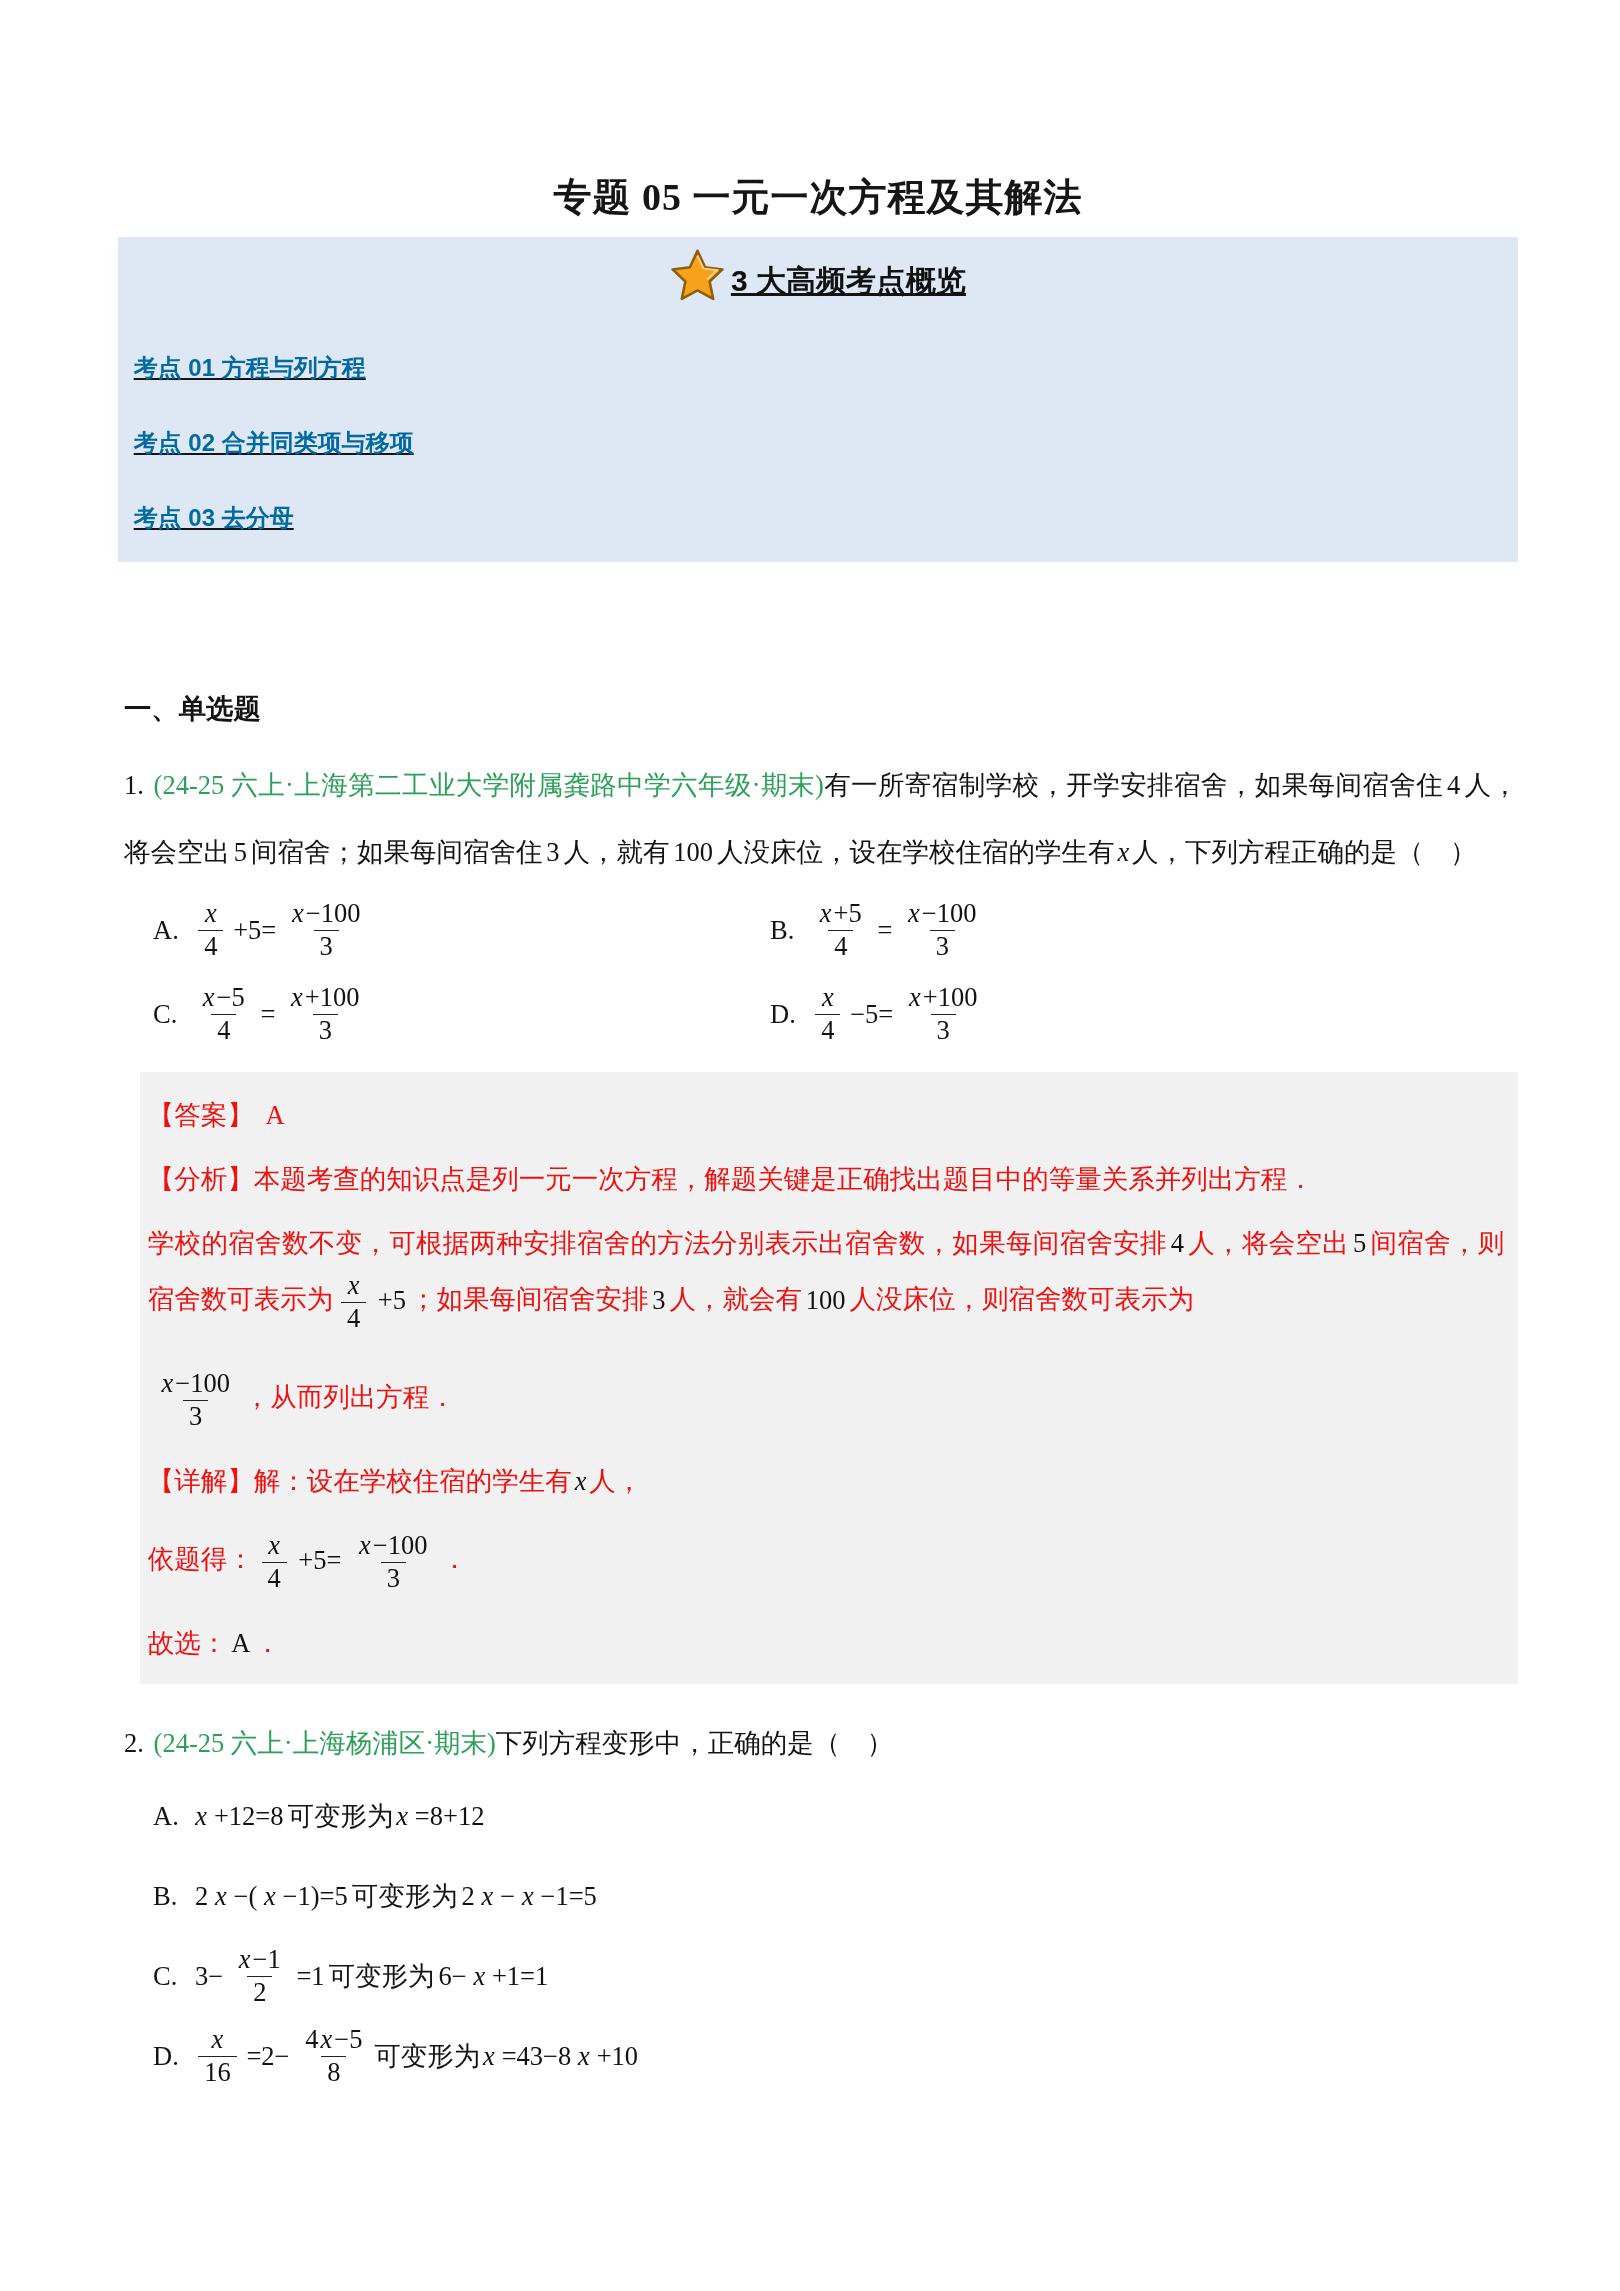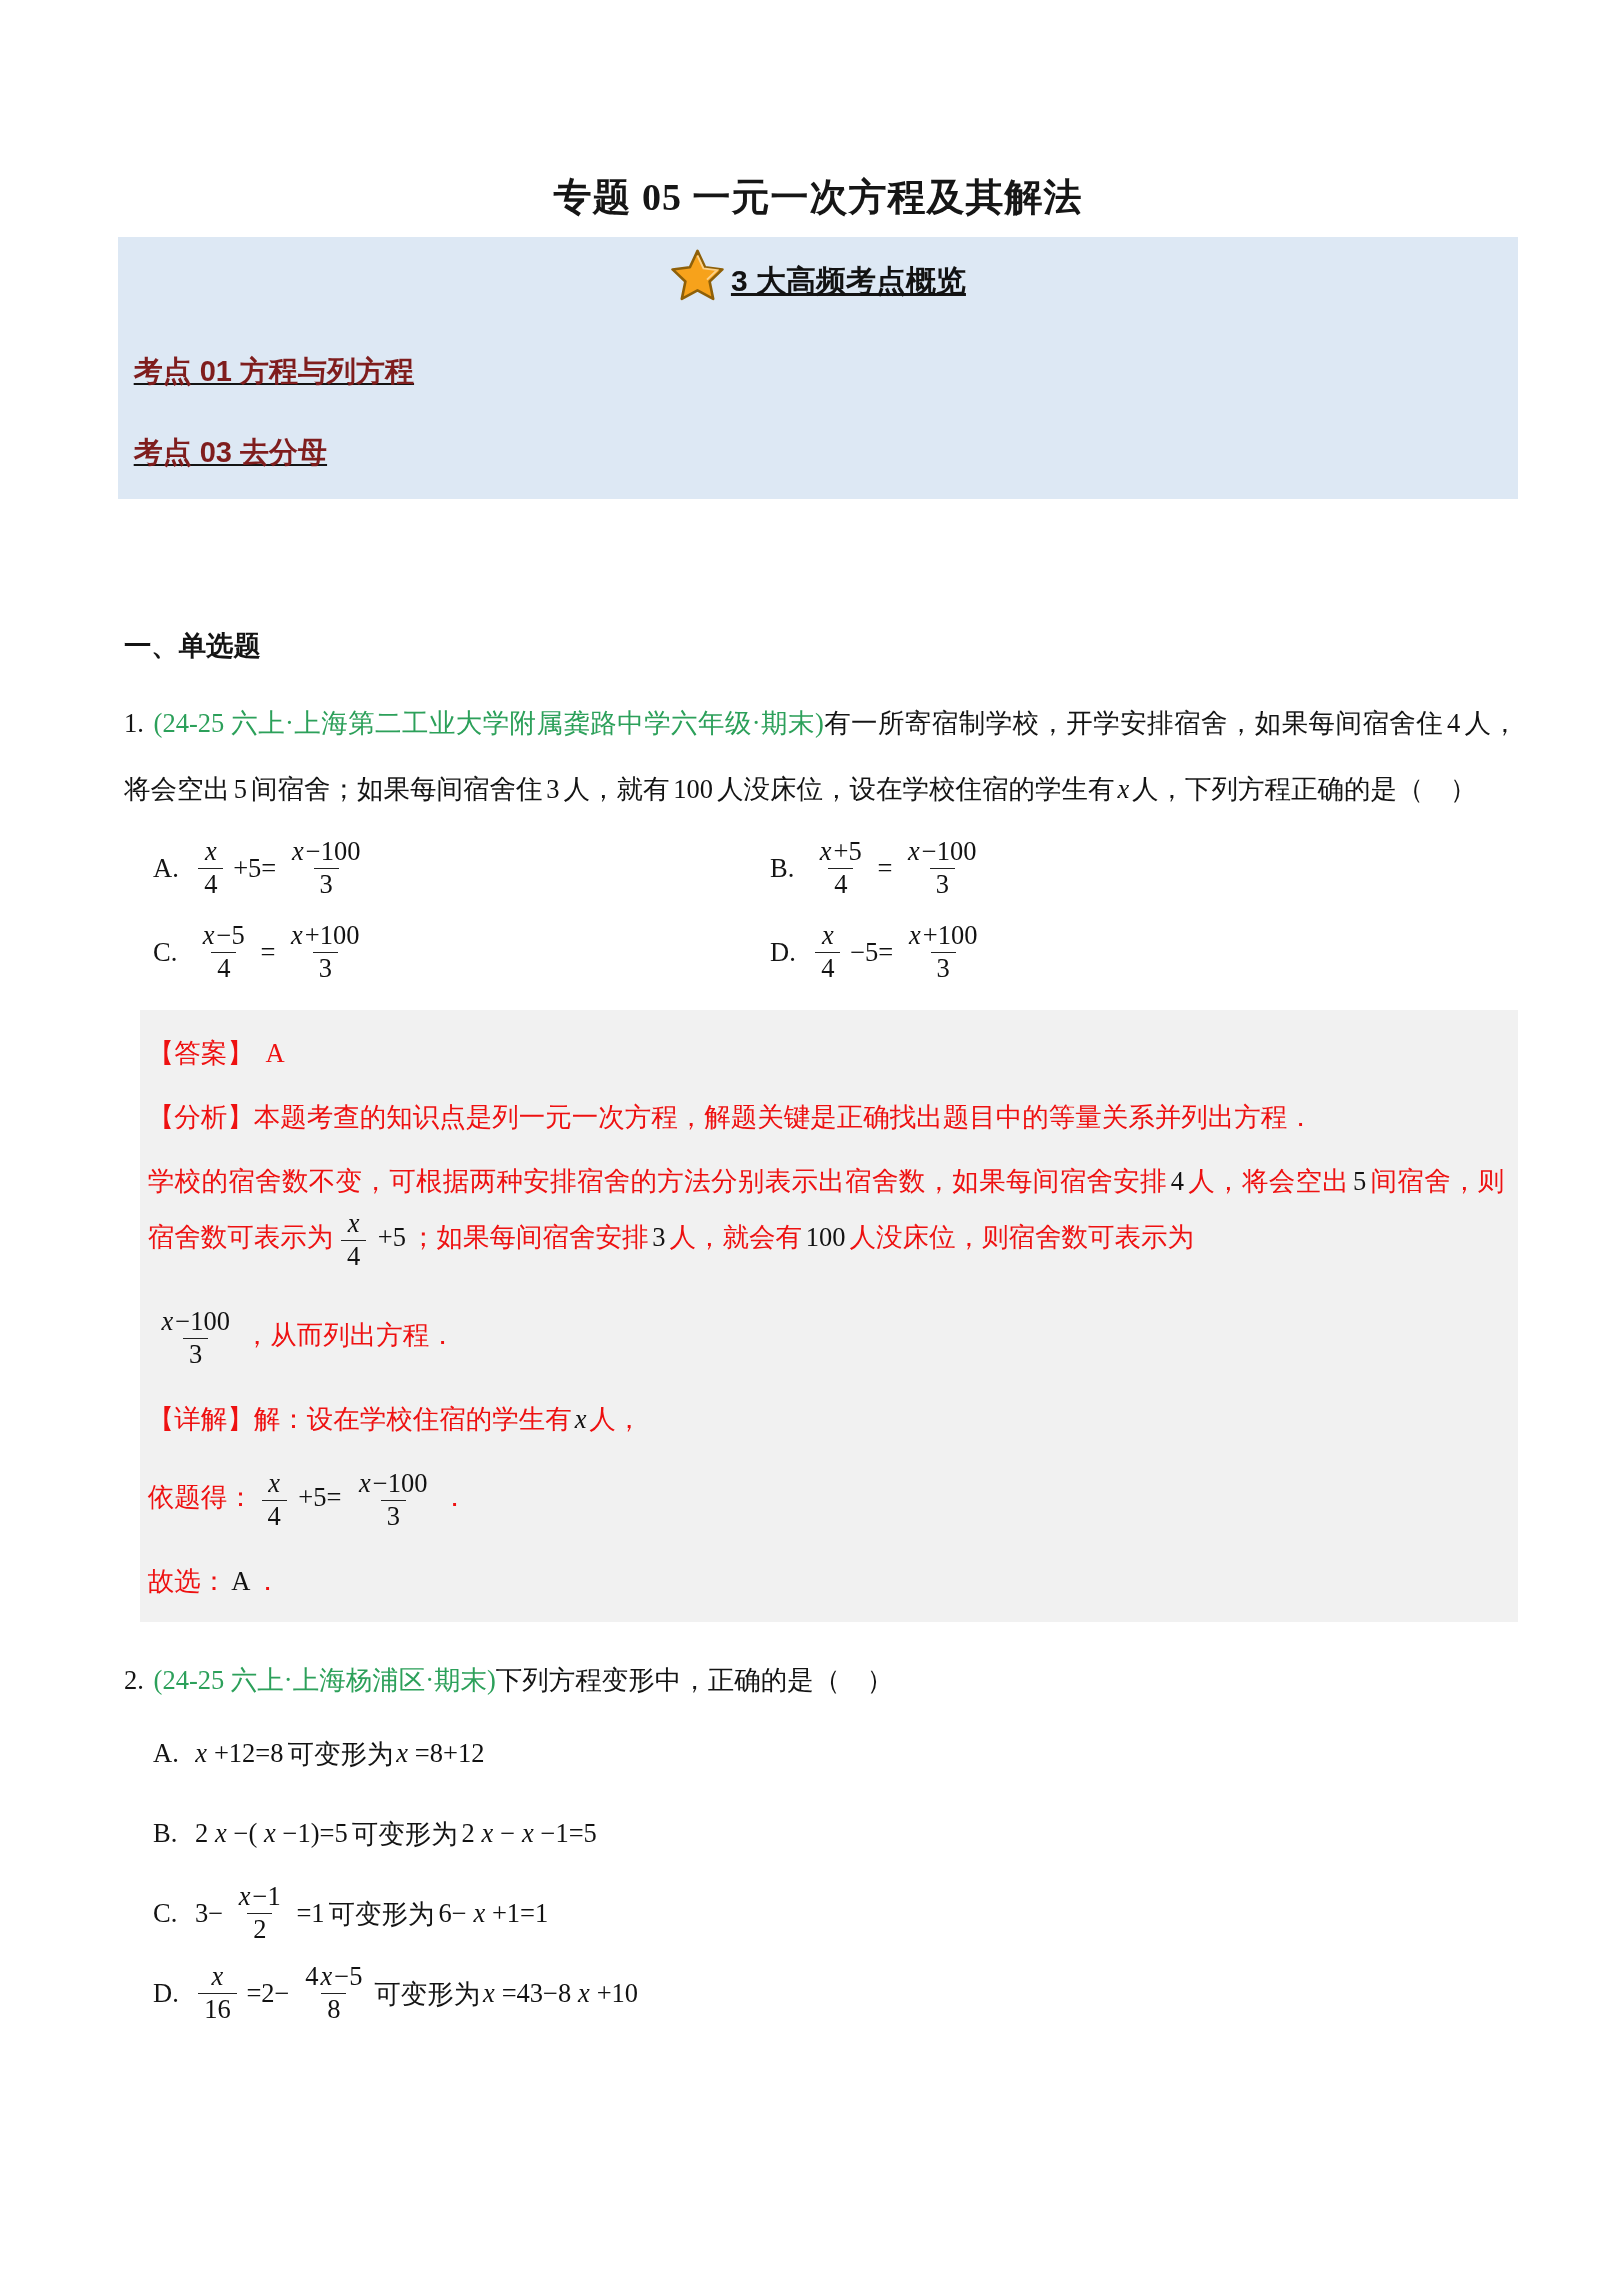--- a/index.html
+++ b/index.html
@@ -25,21 +25,21 @@
     text-decoration:underline;
   }
   .ov-heading{
     display:flex;justify-content:center;align-items:center;gap:3.9px;
     font-family:"Liberation Sans","DejaVu Sans",sans-serif;
     font-weight:bold;font-size:30px;color:#121212;
   }
   .star{display:inline-flex;transform:translateY(-5.9px);}
   .kaodian{
     font-family:"Liberation Sans","DejaVu Sans",sans-serif;
-    font-weight:bold;font-size:29px;color:#7f1d1d;
+    font-weight:bold;font-size:24px;color:#0369a1;
     margin:45px 0 0 5.9px;line-height:1.25;
   }
   .kaodian.first{margin-top:43px;}
 
   
   .sec-title{
     margin:129px 0 0 5.9px;
     font-family:"Liberation Sans","DejaVu Sans",sans-serif;
     font-size:27.4px;font-weight:bold;color:#141414;
   }
@@ -102,20 +102,21 @@
     <div class="ov-heading">
       <span class="star">
         <svg width="59" height="57" viewBox="0 0 24 24">
           <path d="M12 1.6l3.2 6.9 7.3.9-5.4 5.1 1.5 7.3L12 18.2l-6.6 3.6 1.5-7.3-5.4-5.1 7.3-.9z" fill="#f7a21b" stroke="#8f6008" stroke-width="1.1" stroke-linejoin="round"></path>
           <path d="M12 3.6l2.5 5.4 5.7.7-4.2 4" fill="none" stroke="#fcd28a" stroke-width="0.8"></path>
         </svg>
       </span>
       <span>3 大高频考点概览</span>
     </div>
     <div class="kaodian first">考点 01  方程与列方程</div>
+    <div class="kaodian">考点 02  合并同类项与移项</div>
     <div class="kaodian">考点 03  去分母</div>
   </section>
 
   <h2 class="sec-title">一、单选题</h2>
 
   <p class="stem"><span class="qnum">1.</span><span><span class="green">(24-25 六上·上海第二工业大学附属龚路中学六年级·期末)</span><span class="text">有一所寄宿制学校，开学安排宿舍，如果每间宿舍住</span><span class="math">4</span><span class="text">人，将会空出</span><span class="math">5</span><span class="text">间宿舍；如果每间宿舍住</span><span class="math">3</span><span class="text">人，就有</span><span class="math">100</span><span class="text">人没床位，设在学校住宿的学生有</span><span class="var">x</span><span class="text">人，下列方程正确的是（　）</span></span></p>
 
   <div class="opt-grid">
     <div class="opt-row">
       <span class="opt-label">A.</span>

